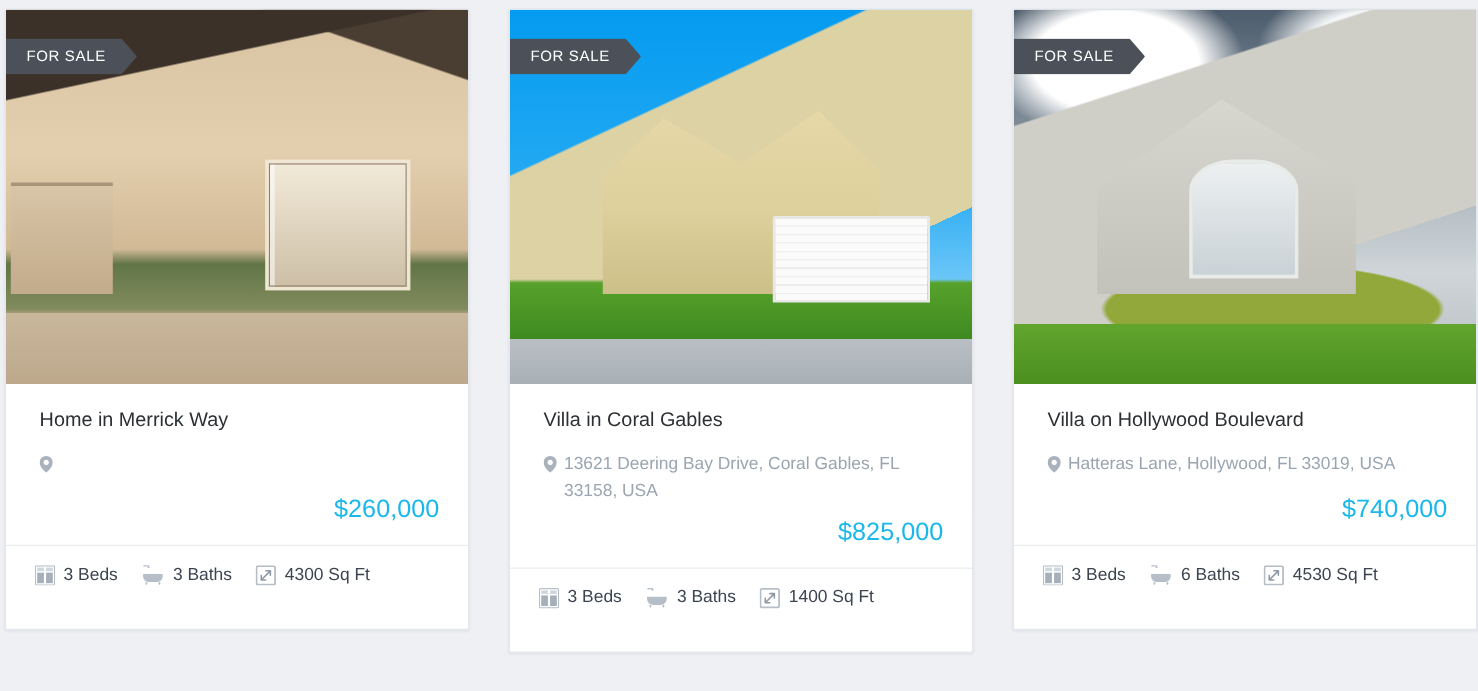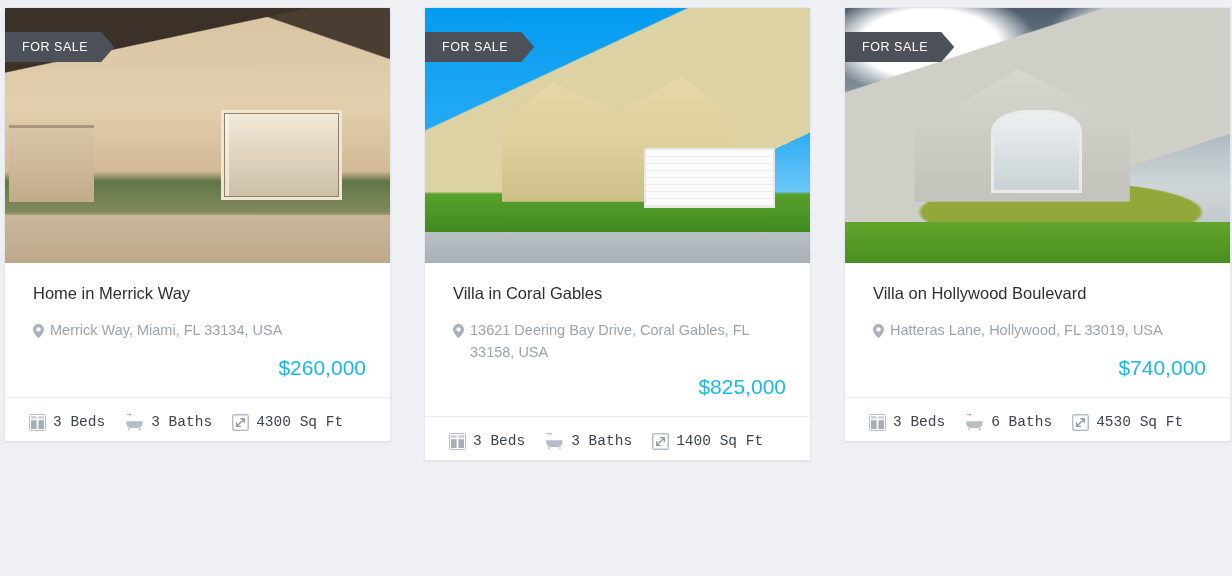--- a/index.html
+++ b/index.html
@@ -31,21 +31,21 @@
     border-radius: 2px;
     box-shadow: 0 1px 2px rgba(30, 40, 60, 0.05);
     overflow: hidden;
     position: relative;
     flex: 0 0 387px;
   }
 
   
   .card-media {
     position: relative;
-    height: 255px;
+    height: 312px;
     overflow: hidden;
     background: #e5e5e5;
   }
 
   .photo {
     position: absolute;
     inset: 0;
     width: 100%;
     height: 100%;
   }
@@ -200,25 +200,24 @@
     color: #1ab8ea;
     font-size: 21px;
     line-height: 1.2;
     padding-top: 3px;
     padding-bottom: 1px;
   }
 
   
   .card-footer {
     border-top: 1px solid #e9ecef;
-    padding: 16px 24px 10px 24px;
+    padding: 16px 24px 36px 24px;
     display: flex;
     align-items: flex-end;
     gap: 20px;
-    font-family: Liberation Mono, monospace;
   }
 
   .feature {
     display: flex;
     align-items: center;
     gap: 7px;
     color: #3c4450;
     font-size: 14.5px;
     white-space: nowrap;
   }
@@ -238,21 +237,20 @@
 
     <div class="card-body">
       <h3 class="card-title">Home in Merrick Way</h3>
 
       <div class="card-address">
         <span class="pin-icon">
           <svg width="11" height="14" viewBox="0 0 11 14" aria-hidden="true">
             <path d="M5.5 0C2.46 0 0 2.43 0 5.42 0 9.49 5.5 14 5.5 14S11 9.49 11 5.42C11 2.43 8.54 0 5.5 0zm0 7.6c-1.23 0-2.23-.99-2.23-2.2S4.27 3.2 5.5 3.2s2.23.99 2.23 2.2S6.73 7.6 5.5 7.6z" fill="#a9b2bd"></path>
           </svg>
         </span>
-        <span>Merrick Way, Miami, FL 33134, USA</span>
       </div>
 
       <div class="card-price">$260,000</div>
     </div>
 
     <div class="card-footer">
       <div class="feature">
         <span>
           <svg width="17" height="17" viewBox="0 0 17 17" aria-hidden="true">
             <rect x="0.5" y="0.5" width="16" height="16" rx="1" fill="none" stroke="#b6bfc8"></rect>

